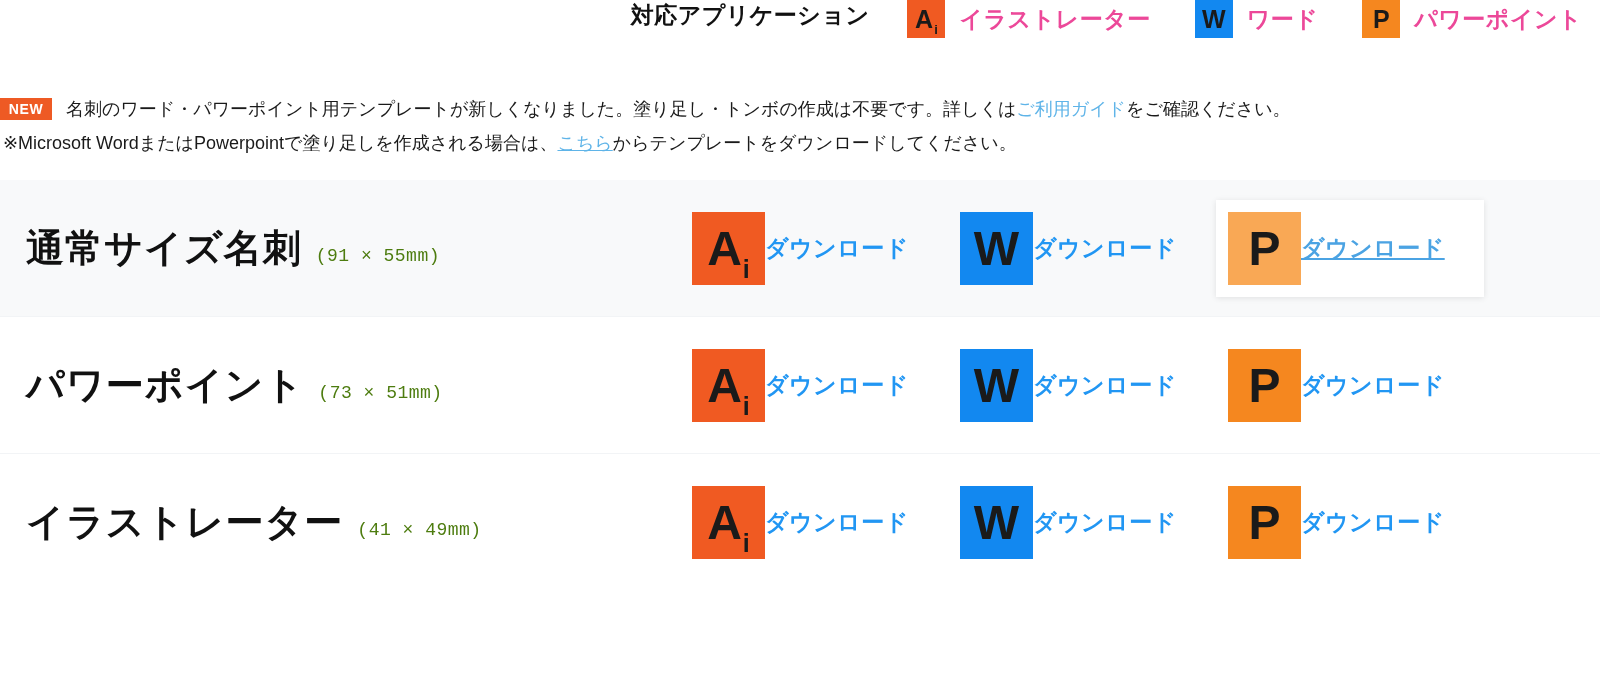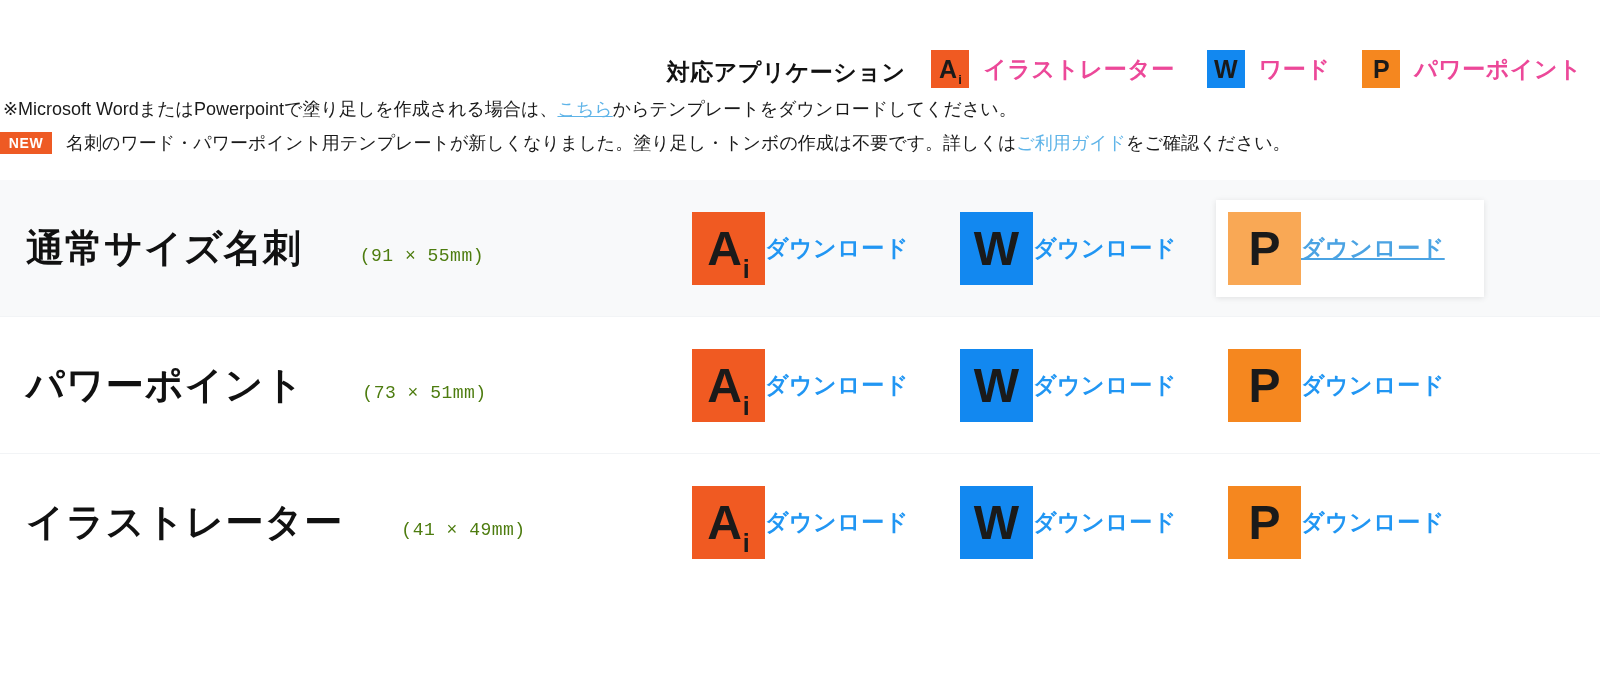--- a/index.html
+++ b/index.html
@@ -14,23 +14,23 @@
     height: 678px;
     font-family: "Liberation Sans", "DejaVu Sans", sans-serif;
     color: #1a1a1a;
     overflow: hidden;
     position: relative;
   }
 
   
   .legend {
     display: flex;
-    align-items: flex-end;
+    align-items: flex-start;
     justify-content: flex-end;
-    gap: 0;
+    gap: 12px;
     padding: 0 18px 0 12px;
     height: 88px;
   }
   .legend-title {
     font-size: 23px;
     font-weight: 700;
     letter-spacing: 0.5px;
     color: #111111;
     margin-right: 26px;
   }
@@ -126,21 +126,20 @@
     left: 0; right: 0; bottom: 0;
     height: 1px;
     background: #F2F4F6;
   }
   .row-label {
     display: flex;
     align-items: baseline;
     padding-left: 26px;
     width: 680px;
     flex: none;
-    gap: 44px;
   }
   .row-title {
     font-size: 38px;
     font-weight: 700;
     letter-spacing: 1px;
     color: #111111;
   }
   .row-dims {
     font-size: 18px;
     color: #4d7c0f;
@@ -197,31 +196,31 @@
     <span class="legend-label">ワード</span>
   </span>
 
   <span class="legend-item">
     <span class="app-icon sm icon-p">P</span>
     <span class="legend-label">パワーポイント</span>
   </span>
 </div>
 
 <div class="notice">
-  <div class="notice-line second">
-    <span>※Microsoft WordまたはPowerpointで塗り足しを作成される場合は、</span>
-      <a class="link-blue underline" href="#">こちら</a>
-      <span>からテンプレートをダウンロードしてください。</span>
-  </div>
   <div class="notice-line">
     <span class="badge-new">NEW</span>
     <span>名刺のワード・パワーポイント用テンプレートが新しくなりました。塗り足し・トンボの作成は不要です。詳しくは</span>
       <a class="link-blue" href="#">ご利用ガイド</a>
       <span>をご確認ください。</span>
   </div>
+  <div class="notice-line second">
+    <span>※Microsoft WordまたはPowerpointで塗り足しを作成される場合は、</span>
+      <a class="link-blue underline" href="#">こちら</a>
+      <span>からテンプレートをダウンロードしてください。</span>
+  </div>
 </div>
 
 <div class="size-table">
 
   <div class="size-row shaded divided">
     <div class="row-label">
       <span class="row-title">通常サイズ名刺</span>
       <span class="row-dims">(91 × 55mm)</span>
     </div>
     <div class="row-actions">

